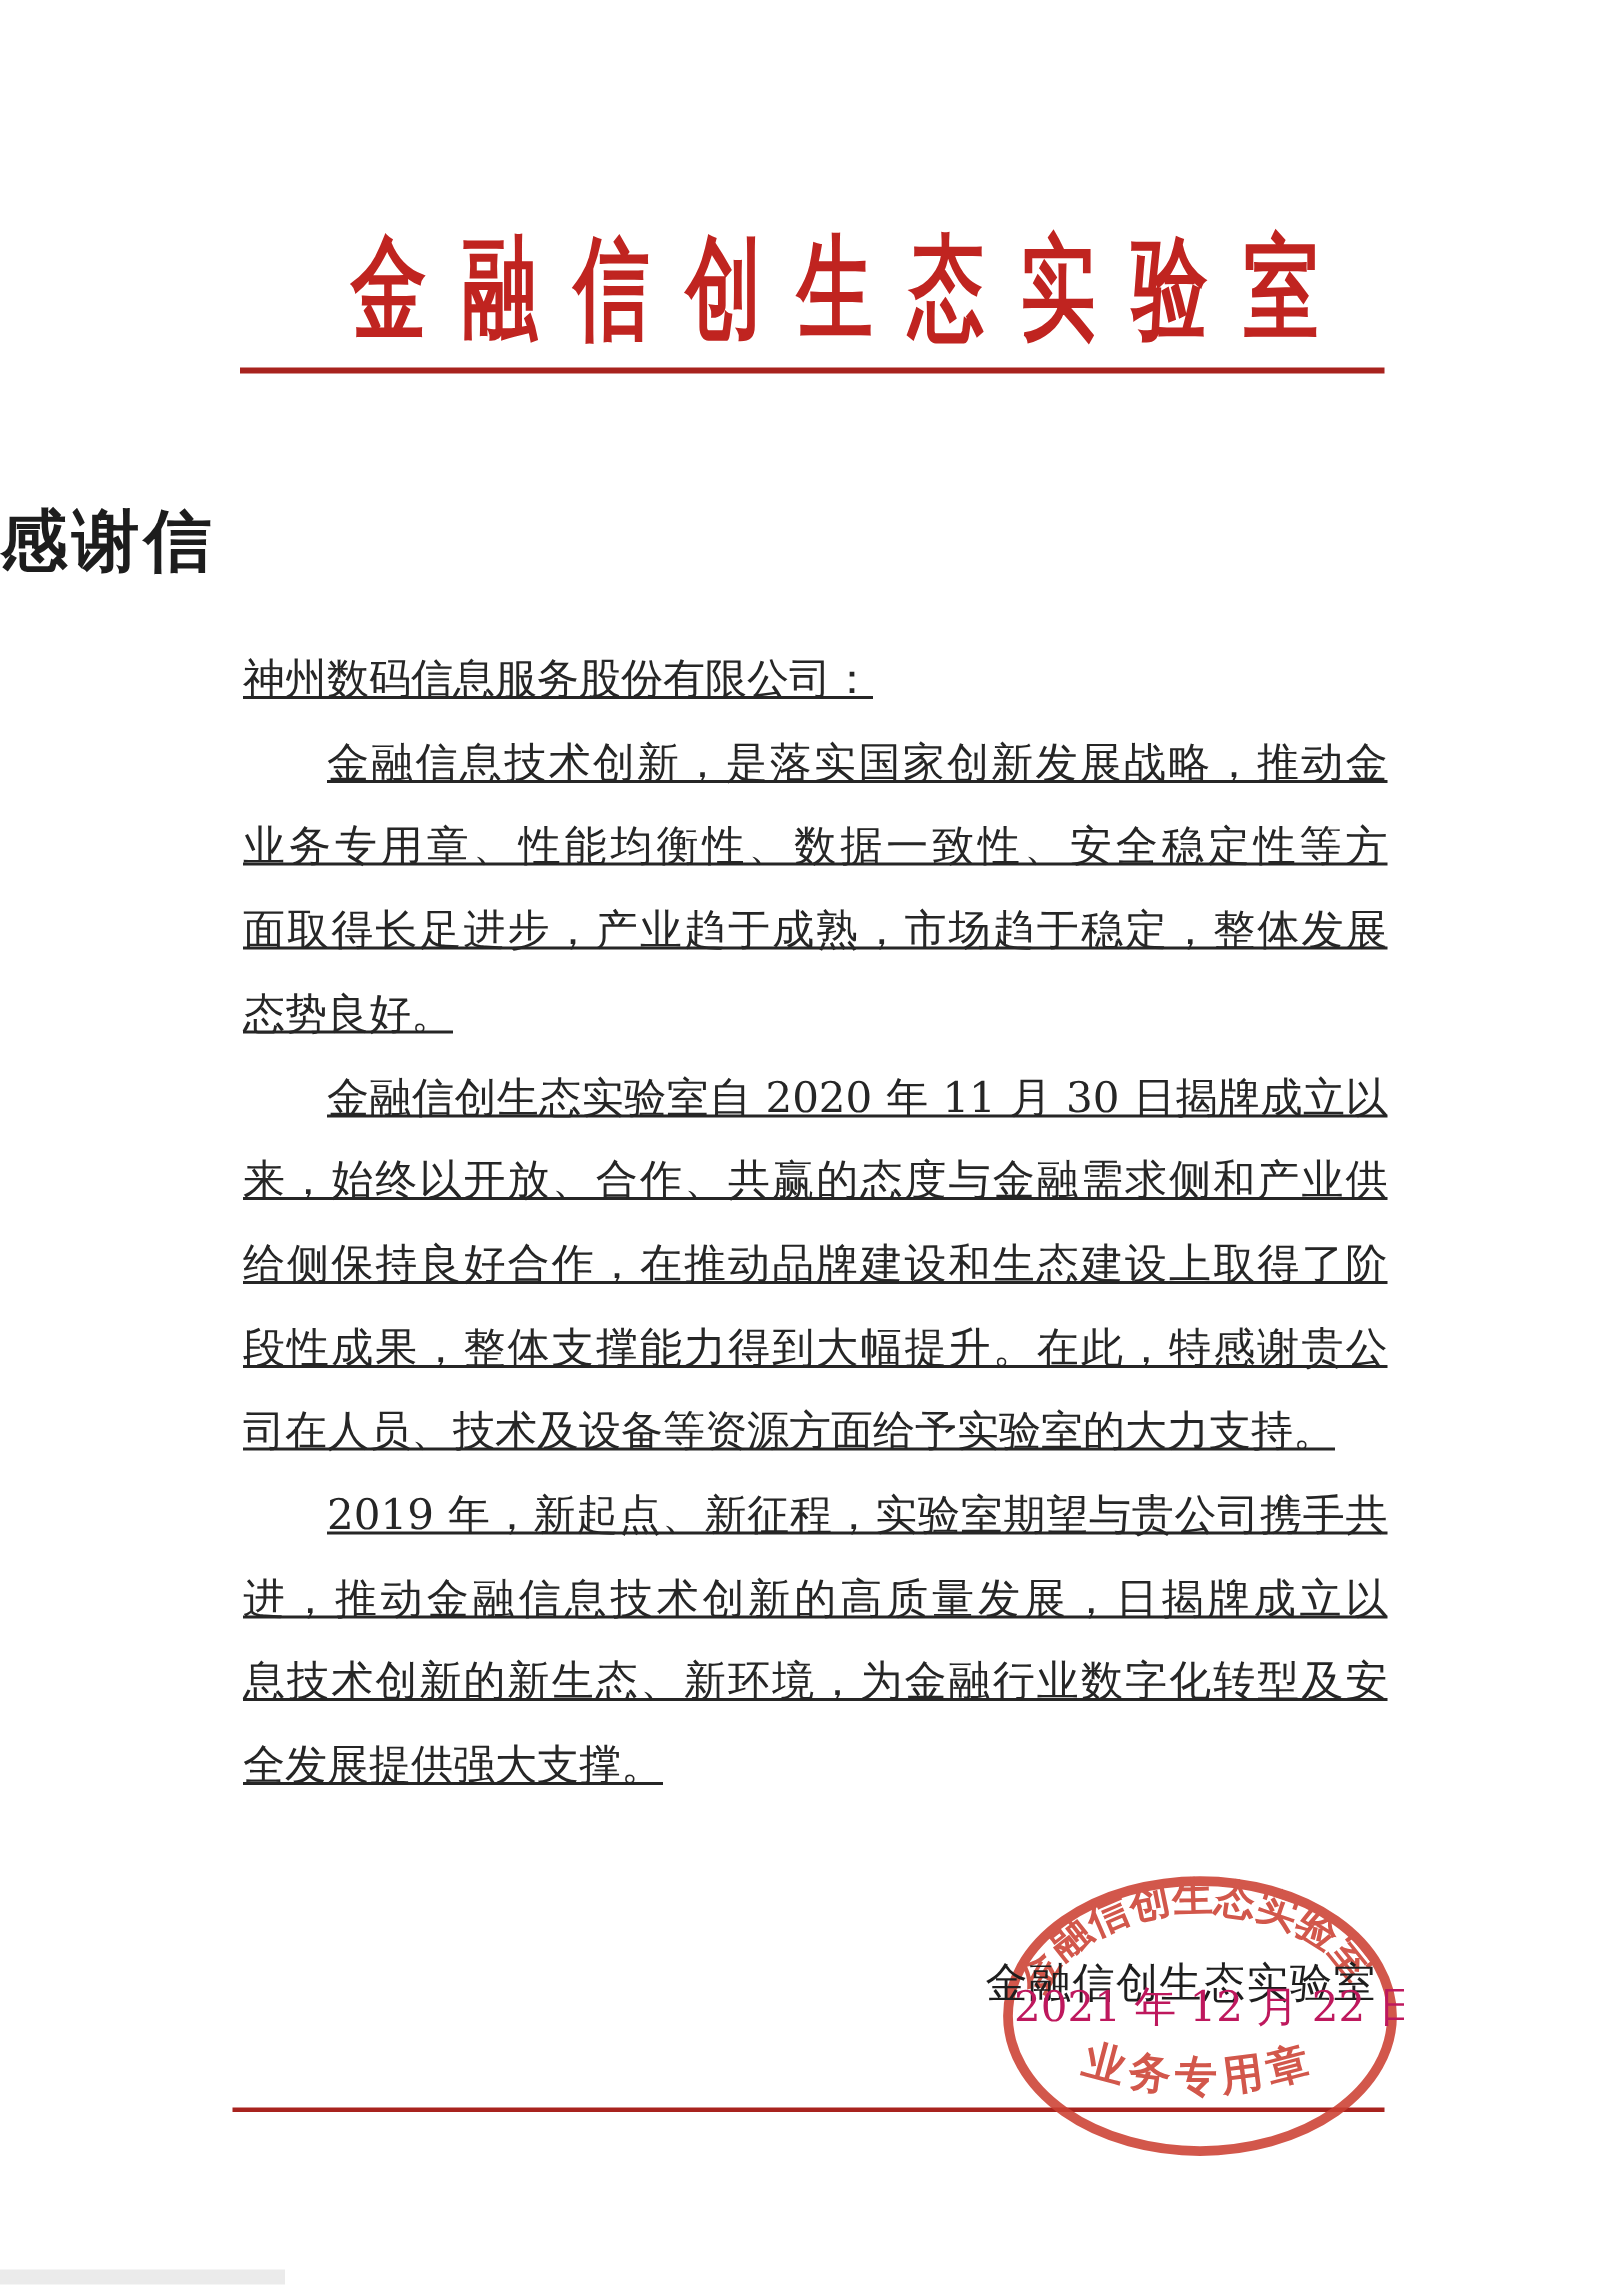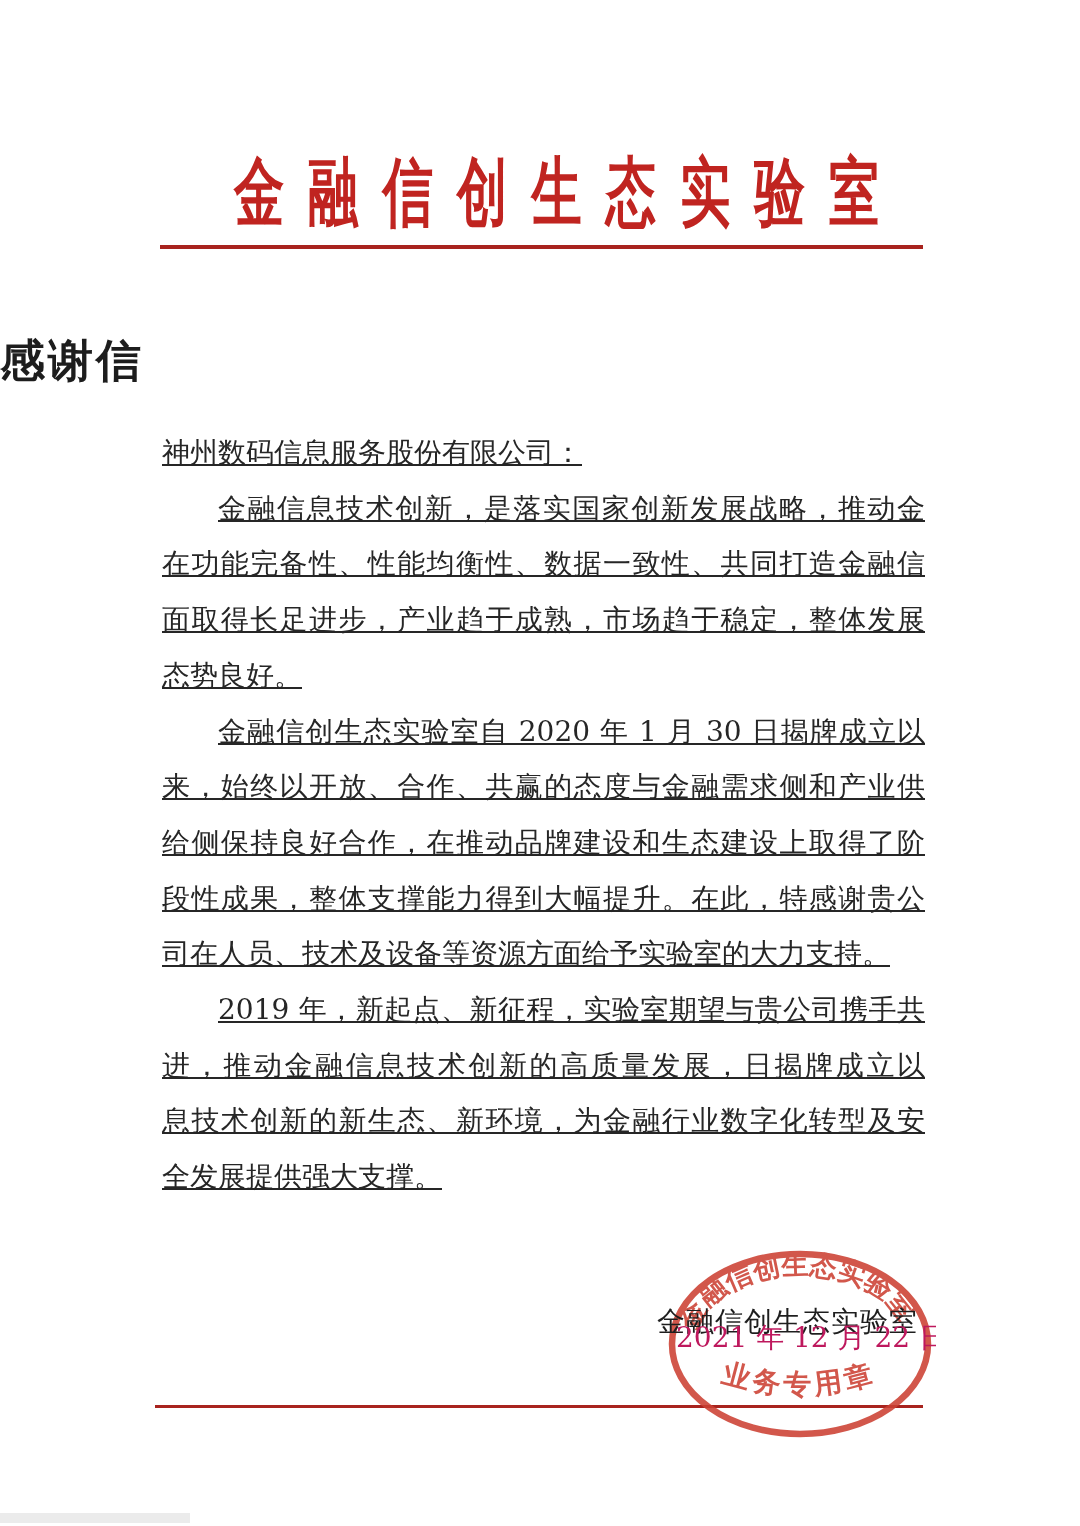--- a/index.html
+++ b/index.html
@@ -64,26 +64,26 @@
 
   <div class="rule top" style="background: rgb(168, 35, 30);"></div>
 
   <div class="doc-title">感谢信</div>
 
   <div class="body-block">
     <div class="addressee">神州数码信息服务股份有限公司：</div>
     <div>
         <div>
           <div class="line first">金融信息技术创新，是落实国家创新发展战略，推动金</div>
-          <div class="line">在功能完备性、性能均衡性、数据一致性、共同打造金融信</div>
+          <div class="line">业务专用章、性能均衡性、数据一致性、安全稳定性等方</div>
           <div class="line">面取得长足进步，产业趋于成熟，市场趋于稳定，整体发展</div>
           <div class="line last">态势良好。</div>
         </div>
         <div>
-          <div class="line first">金融信创生态实验室自 2020 年 1 月 30 日揭牌成立以</div>
+          <div class="line first">金融信创生态实验室自 2020 年 11 月 30 日揭牌成立以</div>
           <div class="line">来，始终以开放、合作、共赢的态度与金融需求侧和产业供</div>
           <div class="line">给侧保持良好合作，在推动品牌建设和生态建设上取得了阶</div>
           <div class="line">段性成果，整体支撑能力得到大幅提升。在此，特感谢贵公</div>
           <div class="line last">司在人员、技术及设备等资源方面给予实验室的大力支持。</div>
         </div>
         <div>
           <div class="line first">2019 年，新起点、新征程，实验室期望与贵公司携手共</div>
           <div class="line">进，推动金融信息技术创新的高质量发展，日揭牌成立以</div>
           <div class="line">息技术创新的新生态、新环境，为金融行业数字化转型及安</div>
           <div class="line last">全发展提供强大支撑。</div>

